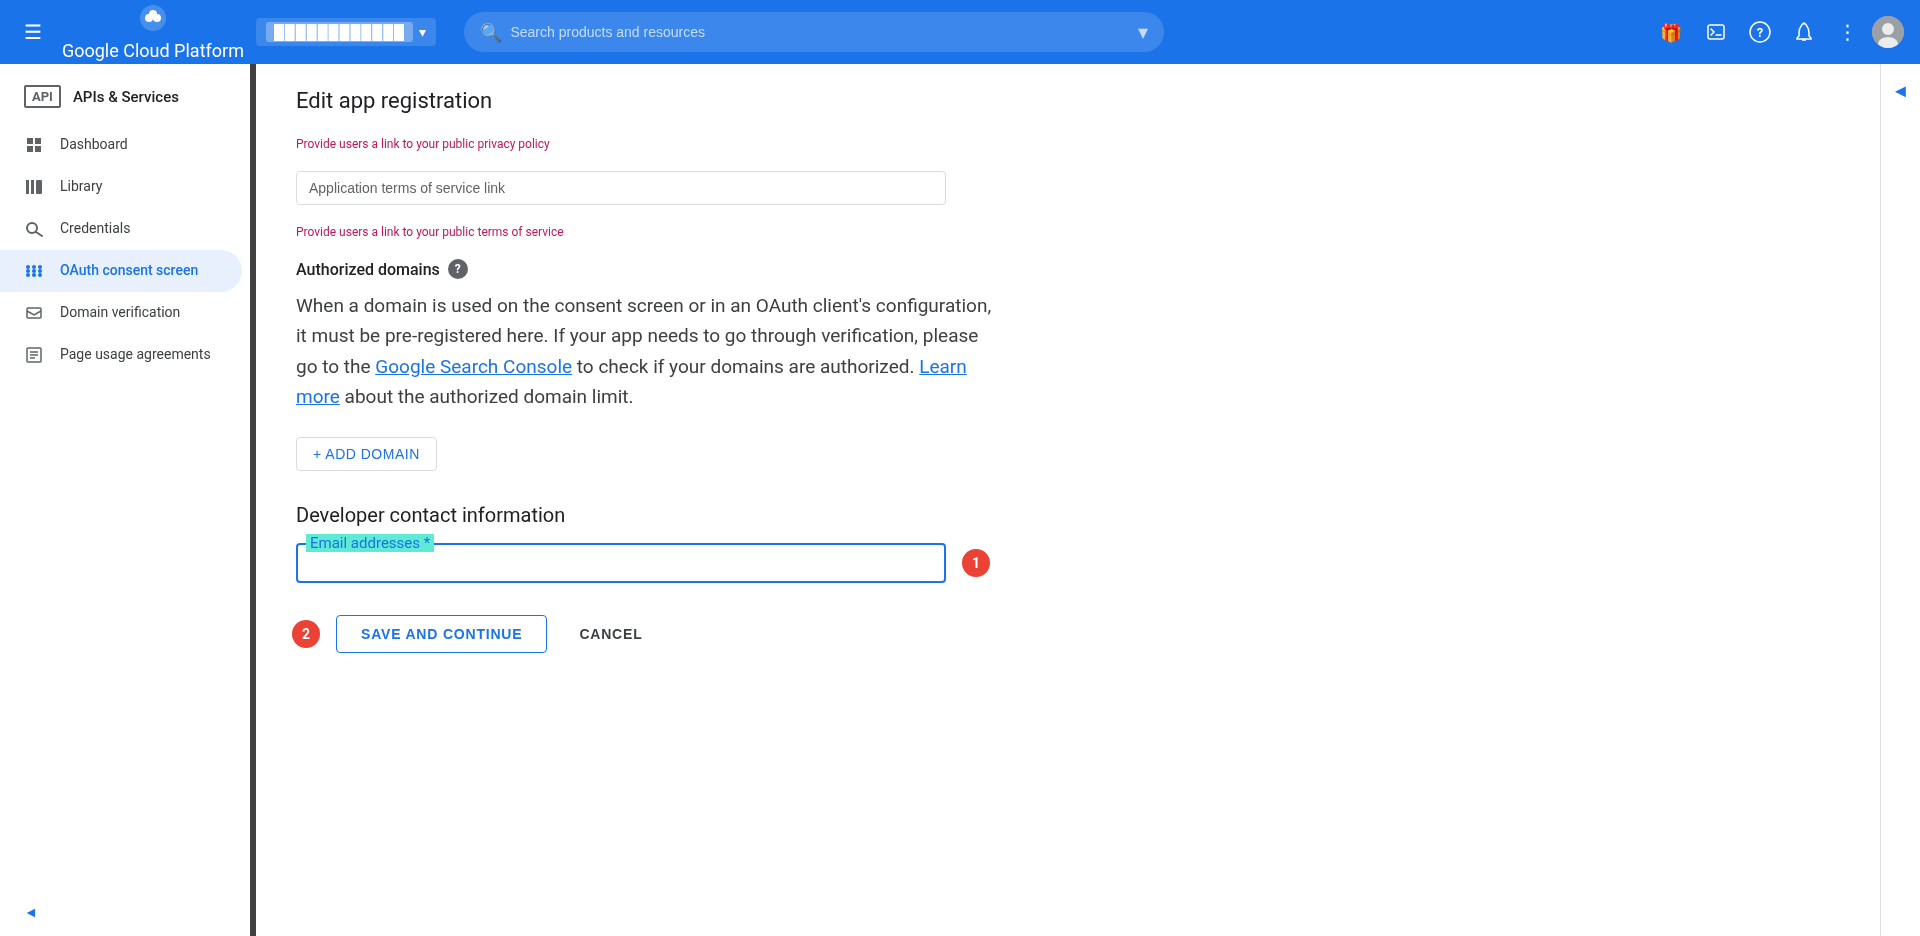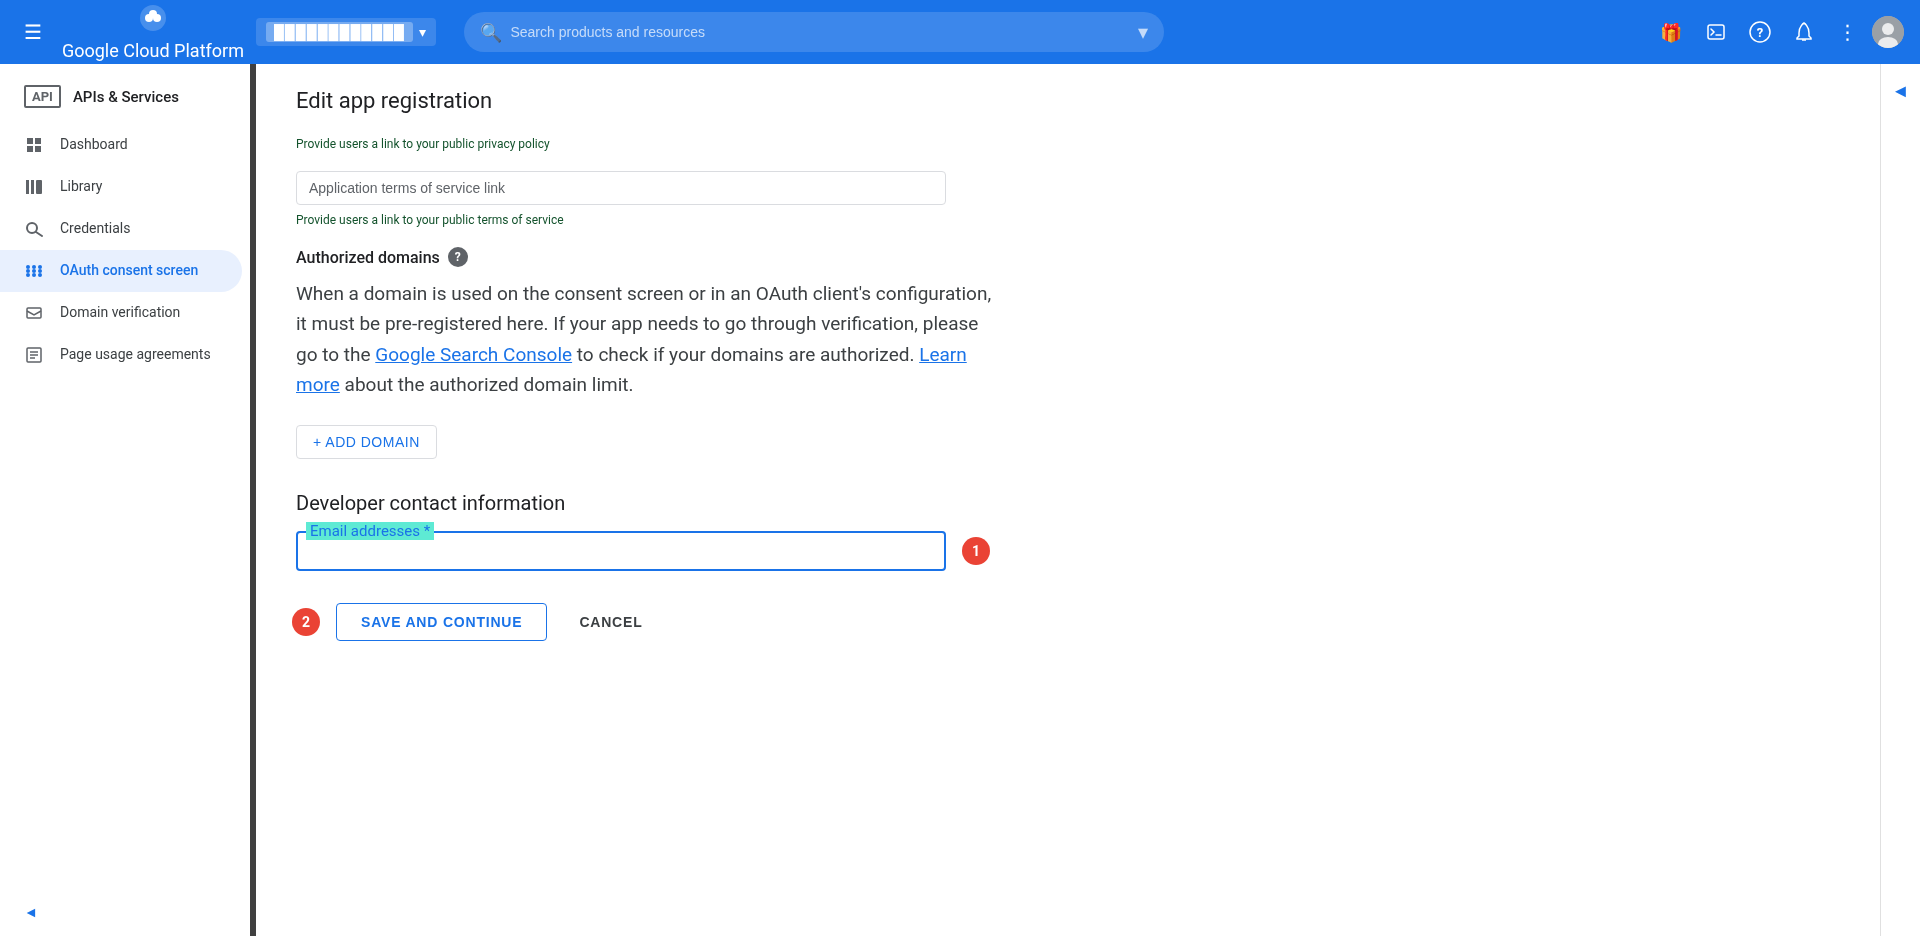--- a/index.html
+++ b/index.html
@@ -114,21 +114,21 @@
     }
     .input-container input {
       width: 100%;
       border: none;
       outline: none;
       font-size: 14px;
       color: #202124;
       background: transparent;
     }
     .input-container input::placeholder { color: #5f6368; }
-    .field-hint { font-size: 12px; color: #14532d; margin-top: 8px; }
+    .field-hint { font-size: 12px; color: #be185d; margin-top: 20px; }
 
     
     .section { margin-bottom: 32px; max-width: 700px; }
     .section-title-row { display: flex; align-items: center; gap: 8px; margin-bottom: 12px; }
     .section-title { font-size: 16px; font-weight: 500; color: #202124; }
     .help-icon {
       width: 20px; height: 20px; border-radius: 50%;
       background: #5f6368; color: #fff;
       display: flex; align-items: center; justify-content: center;
       font-size: 12px; font-weight: 700; cursor: pointer;

